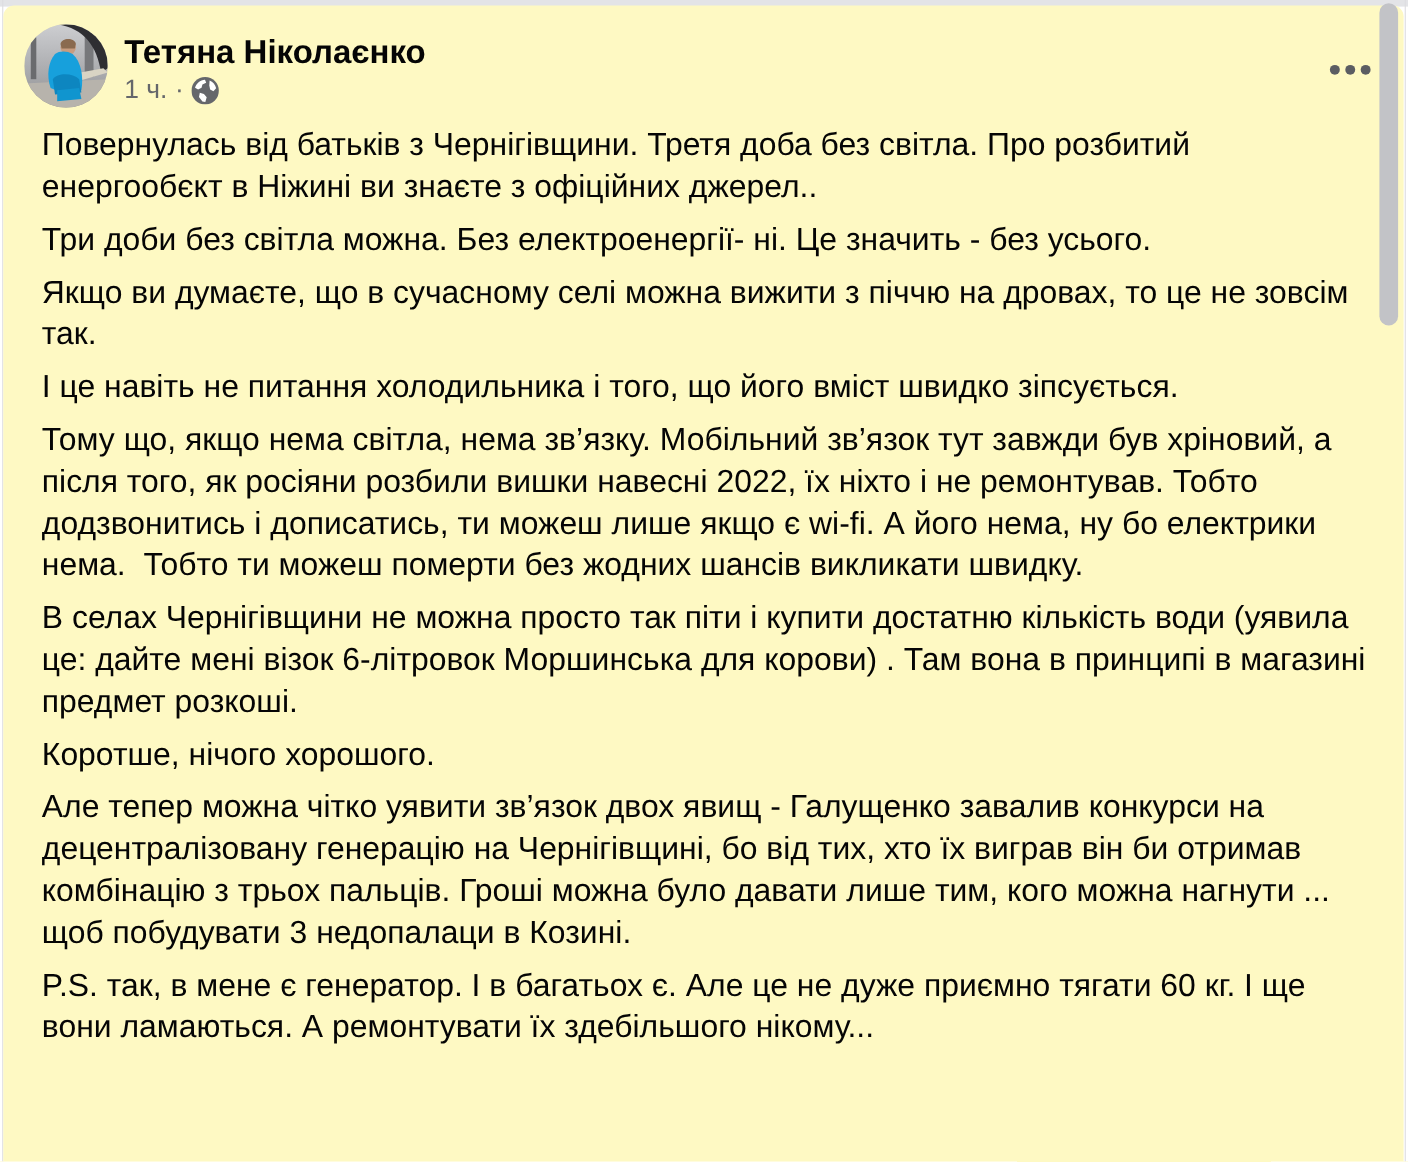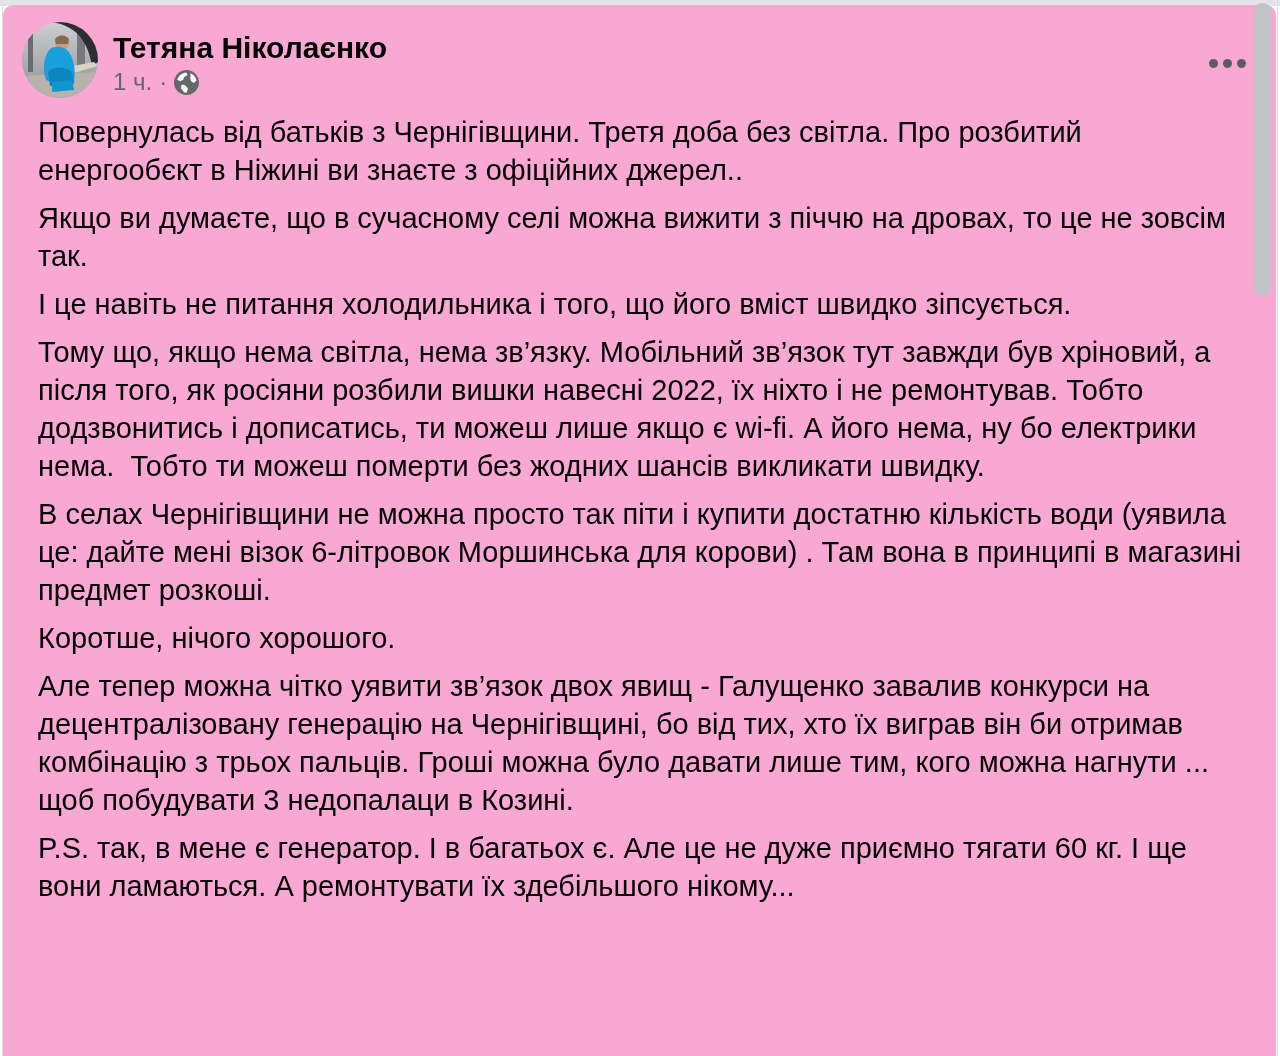--- a/index.html
+++ b/index.html
@@ -12,21 +12,21 @@
   }
   .top-strip{
     position:absolute;left:0;top:0;width:1280px;height:6px;
     background:#e3e4e7;z-index:1;
   }
   .edge-line{position:absolute;top:0;bottom:0;width:1px;background:#dcdde0;z-index:1;}
   .edge-line.left{left:2px;}
   .edge-line.right{left:1277px;}
   .card{
     position:absolute;left:3px;top:5px;right:4px;bottom:0;
-    background:#f9a8d4;border-radius:10px 10px 0 0;z-index:2;
+    background:#fef9c3;border-radius:10px 10px 0 0;z-index:2;
   }
   
   .avatar{
     position:absolute;left:19px;top:17px;width:76px;height:76px;
     border-radius:50%;overflow:hidden;cursor:pointer;
     box-shadow:inset 0 0 0 1px rgba(0,0,0,.08);
   }
   .avatar svg{display:block;width:76px;height:76px;}
   .author-name{
     position:absolute;left:110px;top:26px;
@@ -108,20 +108,21 @@
   </div>
 
   <button class="more-btn" aria-label="More options">
     <span class="dot"></span>
     <span class="dot"></span>
     <span class="dot"></span>
   </button>
 
   <div class="post-body">
     <p>Повернулась від батьків з Чернігівщини. Третя доба без світла. Про розбитий енергообєкт в Ніжині ви знаєте з офіційних джерел..</p>
+    <p>Три доби без світла можна. Без електроенергії- ні. Це значить - без усього.</p>
     <p>Якщо ви думаєте, що в сучасному селі можна вижити з піччю на дровах, то це не зовсім так.</p>
     <p>І це навіть не питання холодильника і того, що його вміст швидко зіпсується.</p>
     <p>Тому що, якщо нема світла, нема зв’язку. Мобільний зв’язок тут завжди був хріновий, а після того, як росіяни розбили вишки навесні 2022, їх ніхто і не ремонтував. Тобто додзвонитись і дописатись, ти можеш лише якщо є wi-fi. А його нема, ну бо електрики нема.  Тобто ти можеш померти без жодних шансів викликати швидку.</p>
     <p>В селах Чернігівщини не можна просто так піти і купити достатню кількість води (уявила це: дайте мені візок 6-літровок Моршинська для корови) . Там вона в принципі в магазині предмет розкоші.</p>
     <p>Коротше, нічого хорошого.</p>
     <p>Але тепер можна чітко уявити зв’язок двох явищ - Галущенко завалив конкурси на децентралізовану генерацію на Чернігівщині, бо від тих, хто їх виграв він би отримав комбінацію з трьох пальців. Гроші можна було давати лише тим, кого можна нагнути ... щоб побудувати 3 недопалаци в Козині.</p>
     <p>P.S. так, в мене є генератор. І в багатьох є. Але це не дуже приємно тягати 60 кг. І ще вони ламаються. А ремонтувати їх здебільшого нікому...</p>
   </div>
 
 </div>

